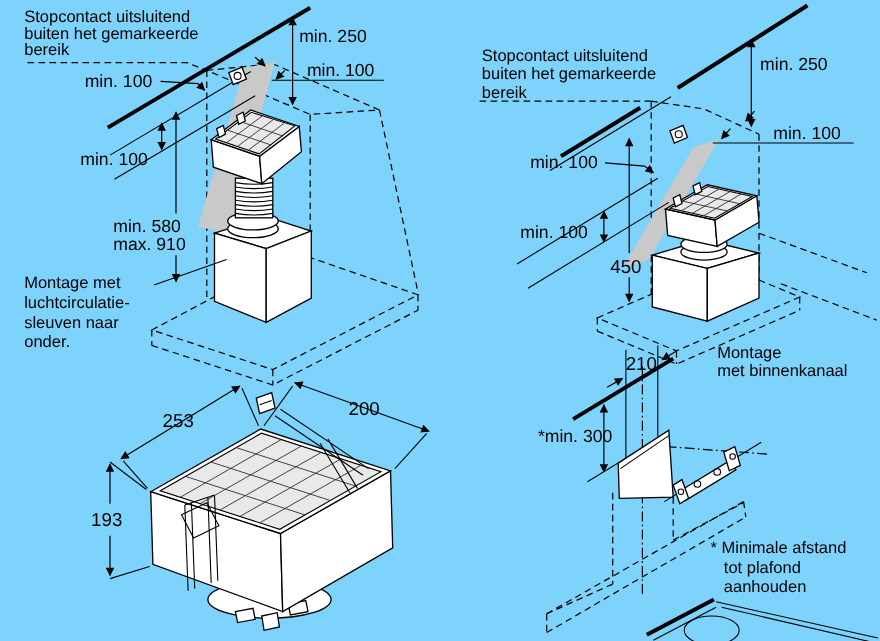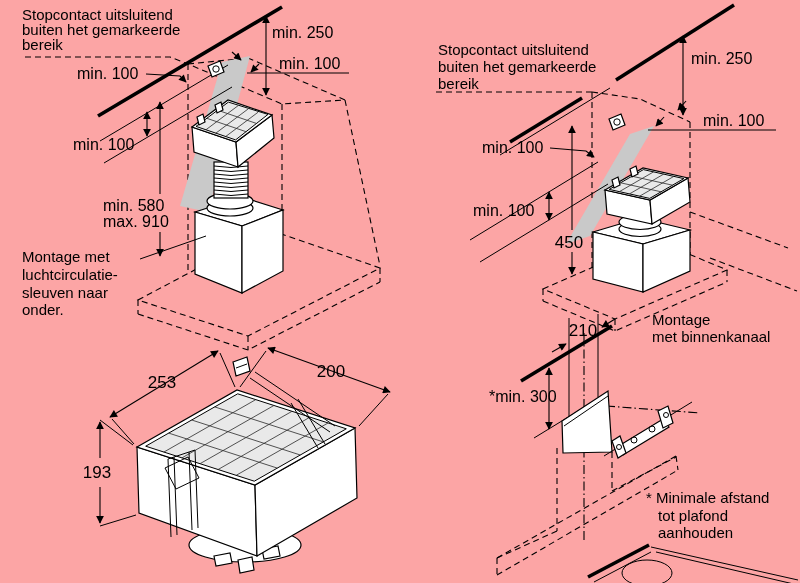--- a/index.html
+++ b/index.html
@@ -1,16 +1,16 @@
 <!DOCTYPE html>
 <html><head>
 <meta charset="utf-8">
 <style>
   html,body{margin:0;padding:0;background:#fff;}
-  .page{position:relative;width:800px;height:583px;background:#fca5a5;overflow:hidden;
+  .page{position:relative;width:800px;height:583px;background:#7dd3fc;overflow:hidden;
         font-family:"Liberation Sans",sans-serif;}
   svg{display:block;}
   svg text{fill:#000;font-family:"Liberation Sans",sans-serif;}
   .note{font-size:15px;}
   .dim{font-size:16px;}
   .num{font-size:17px;}
   .thin{stroke:#000;fill:none;stroke-width:1;}
   .thick{stroke:#000;fill:none;stroke-width:3.6;}
   .dash{stroke:#000;fill:none;stroke-width:1.1;stroke-dasharray:6 4;}
   .dashdot{stroke:#000;fill:none;stroke-width:1.1;stroke-dasharray:9 3 1.5 3;}

